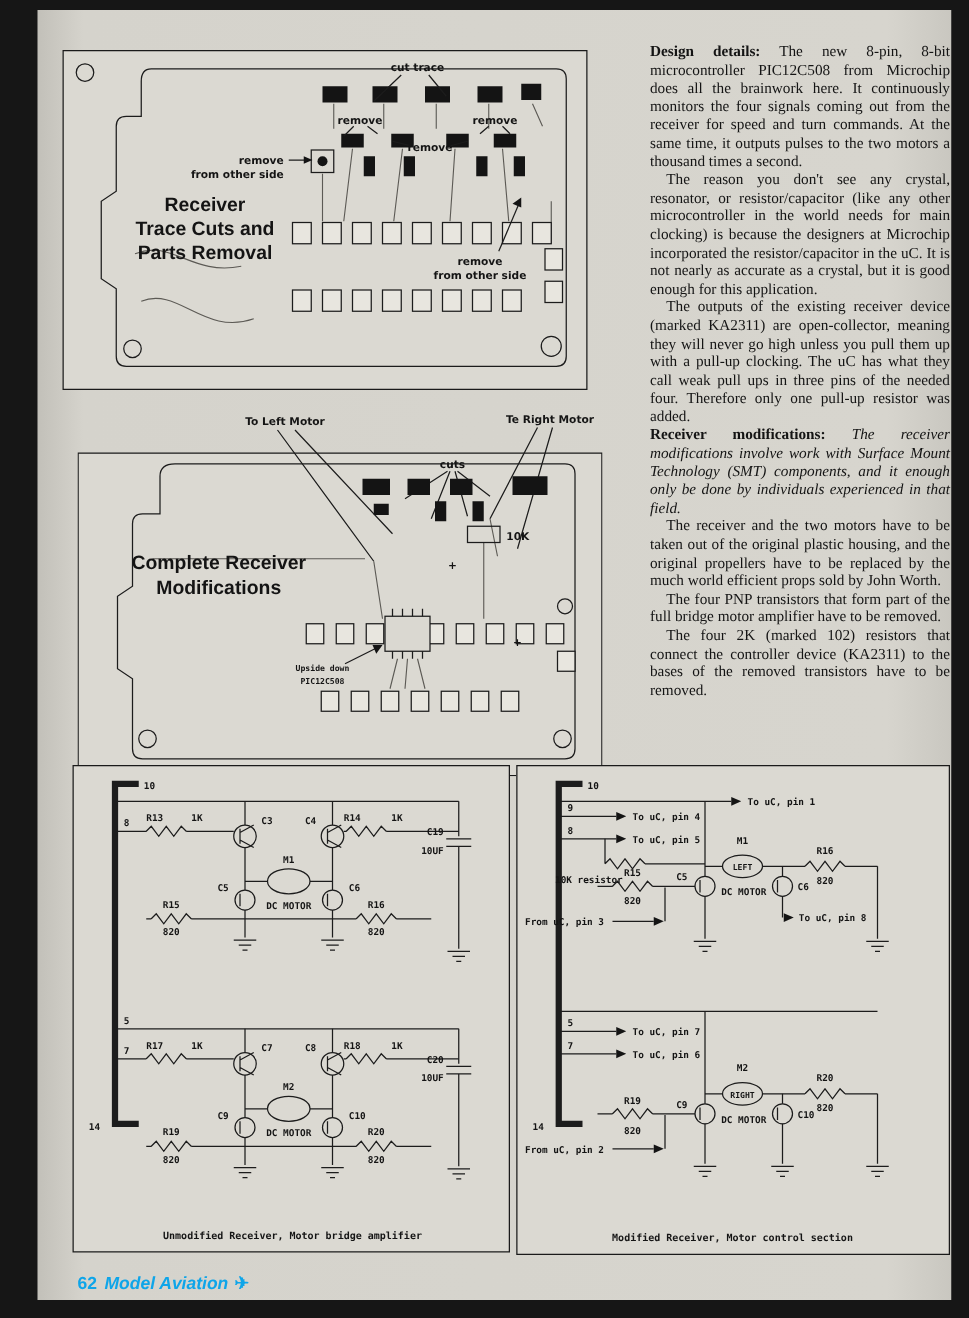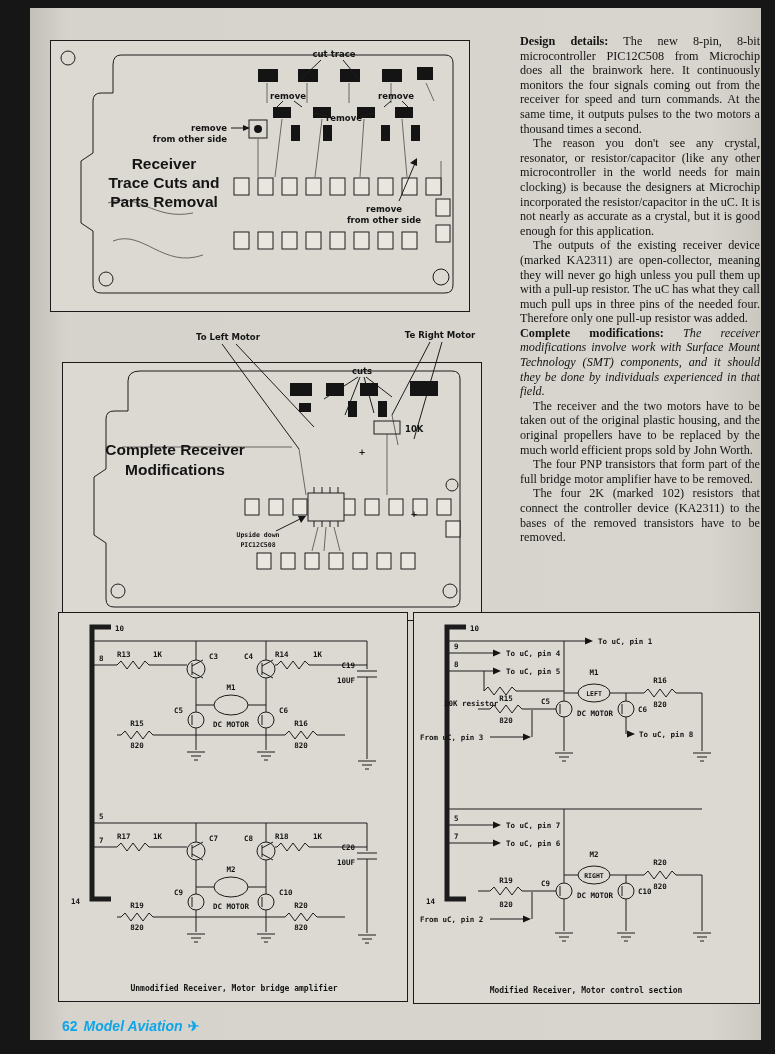--- a/index.html
+++ b/index.html
@@ -180,22 +180,22 @@
   <text class="sxs" x="196" y="210" text-anchor="middle">Upside down</text>
   <text class="sxs" x="196" y="220" text-anchor="middle">PIC12C508</text>
   <text class="dtitle" x="113" y="128" text-anchor="middle">Complete Receiver</text>
   <text class="dtitle" x="113" y="148" text-anchor="middle">Modifications</text>
 </svg>
 </div>
 
 <div class="article">
   <p><b>Design details:</b> <span>The new 8-pin, 8-bit microcontroller PIC12C508 from Microchip does all the brainwork here. It continuously monitors the four signals coming out from the receiver for speed and turn commands. At the same time, it outputs pulses to the two motors a thousand times a second.</span></p>
   <p class="ind"><span>The reason you don't see any crystal, resonator, or resistor/capacitor (like any other microcontroller in the world needs for main clocking) is because the designers at Microchip incorporated the resistor/capacitor in the uC. It is not nearly as accurate as a crystal, but it is good enough for this application.</span></p>
-  <p class="ind"><span>The outputs of the existing receiver device (marked KA2311) are open-collector, meaning they will never go high unless you pull them up with a pull-up resistor. The uC has what they call much pull ups in three pins of the needed four. Therefore only one pull-up resistor was added.</span></p>
-  <p><b>Complete modifications:</b> <i>The receiver modifications involve work with Surface Mount Technology (SMT) components, and it should they be done by individuals experienced in that field.</i></p>
+  <p class="ind"><span>The outputs of the existing receiver device (marked KA2311) are open-collector, meaning they will never go high unless you pull them up with a pull-up clocking. The uC has what they call weak pull ups in three pins of the needed four. Therefore only one pull-up resistor was added.</span></p>
+  <p><b>Receiver modifications:</b> <i>The receiver modifications involve work with Surface Mount Technology (SMT) components, and it enough only be done by individuals experienced in that field.</i></p>
   <p class="ind"><span>The receiver and the two motors have to be taken out of the original plastic housing, and the original propellers have to be replaced by the much world efficient props sold by John Worth.</span></p>
   <p class="ind"><span>The four PNP transistors that form part of the full bridge motor amplifier have to be removed.</span></p>
   <p class="ind"><span>The four 2K (marked 102) resistors that connect the controller device (KA2311) to the bases of the removed transistors have to be removed.</span></p>
 </div>
 
 <div class="panel sl">
 <svg viewBox="0 0 348 388" width="348" height="388">
   <g class="wire">
     <path class="thick" d="M52,14 H33 V286 H52"></path>
     <path d="M34,28 H308"></path>

